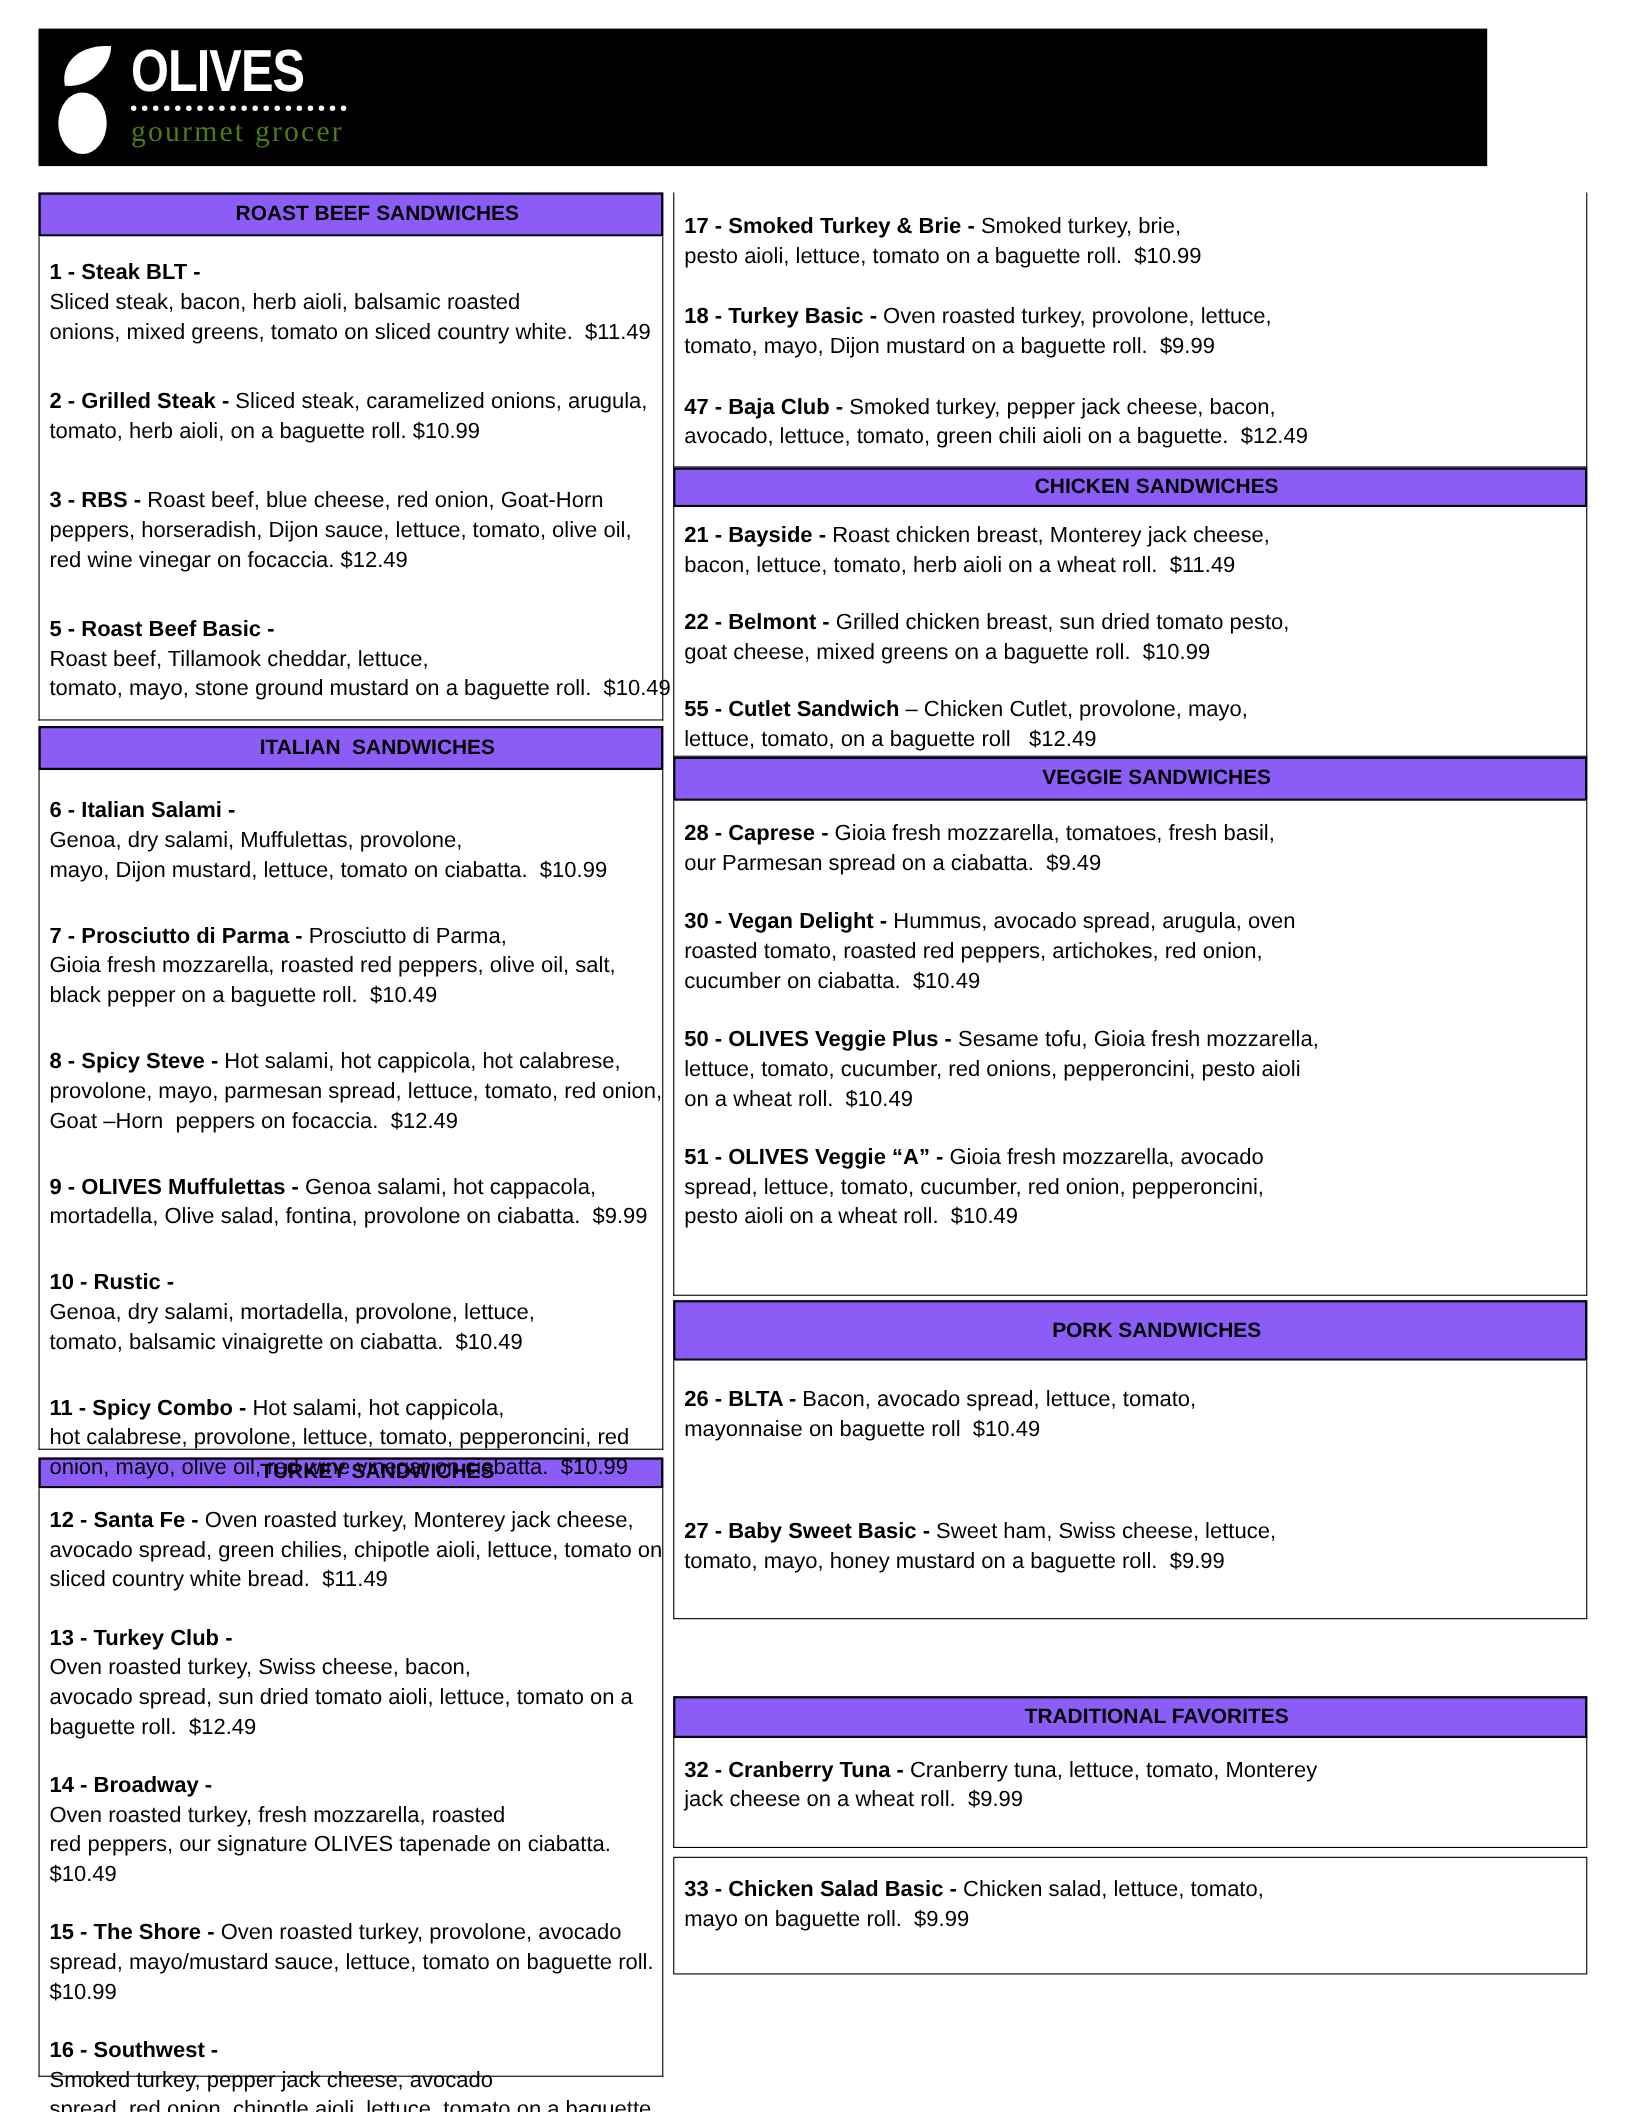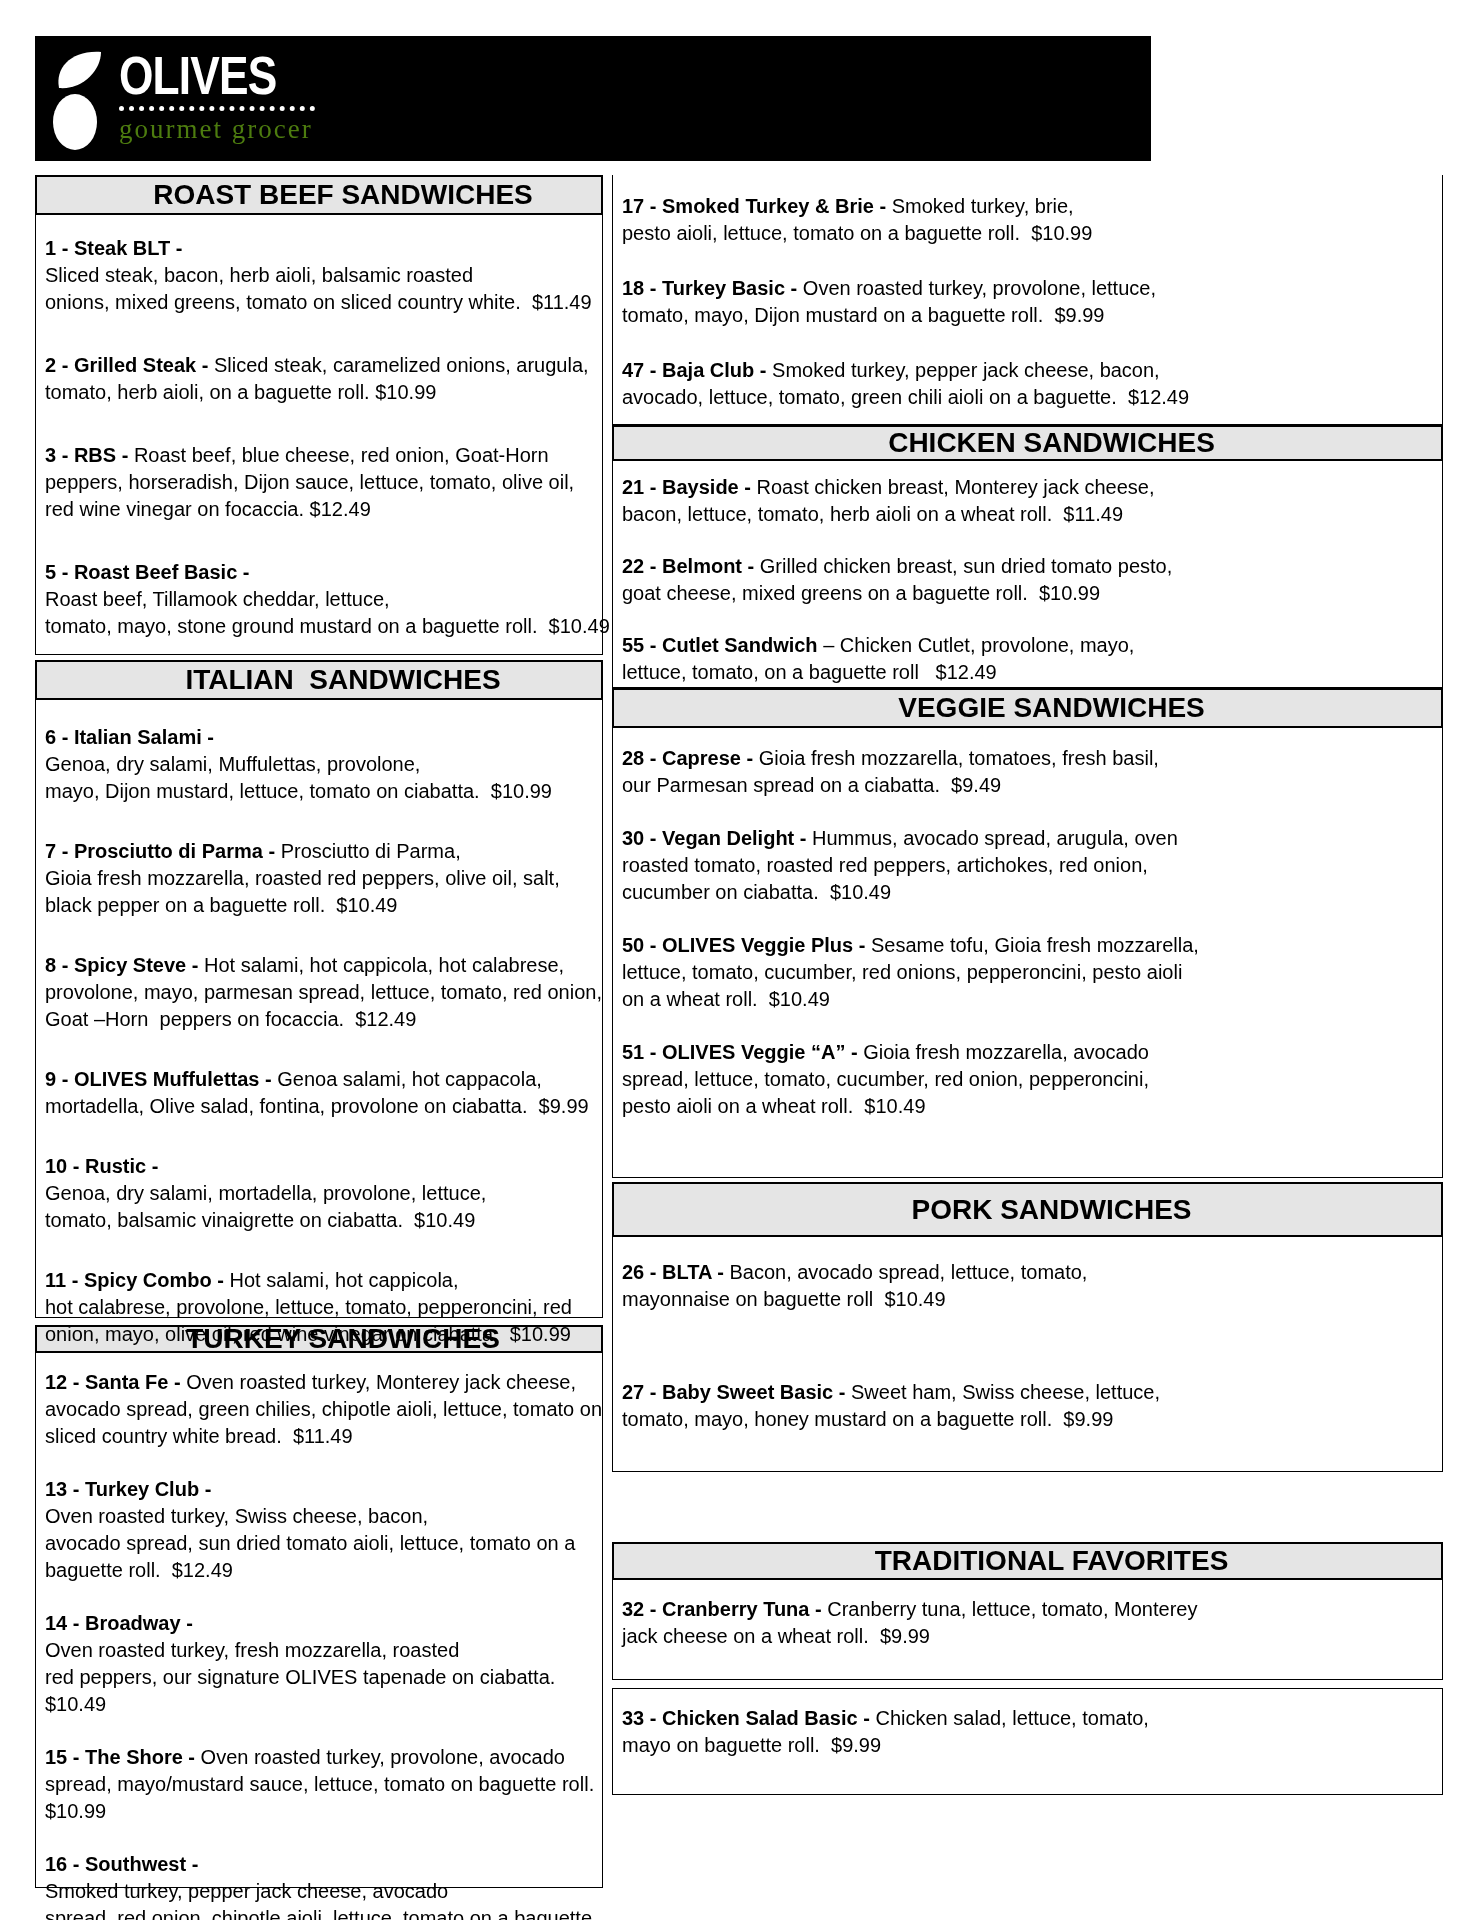--- a/index.html
+++ b/index.html
@@ -4,44 +4,44 @@
 <title>OLIVES gourmet grocer menu</title>
 <style>
   * { margin:0; padding:0; box-sizing:border-box; }
   html,body { background:#888; }
   .page {
     position:relative; width:1484px; height:1920px; margin:0 auto;
     background:#ffffff; font-family:"Liberation Sans", sans-serif; color:#000;
   }
   
   .header-bar {
-    position:absolute; left:35px; top:36px; width:1116px; height:125px;
+    position:absolute; left:35px; top:26px; width:1317px; height:125px;
     background:#000; display:flex; align-items:flex-start;
   }
   .logo-icon { margin:10px 12px 0 16px; width:56px; height:106px; }
   .brand-block { margin-top:12px; }
   .brand-name {
     color:#fff; font-weight:bold; font-size:54px; line-height:54px;
     letter-spacing:-1px; transform:scaleX(.82); transform-origin:left center;
     white-space:pre;
   }
   .dotted-divider { width:196px; border-bottom:5px dotted #fff; margin-top:4px; }
   .brand-tagline {
     color:#4d7c0f; font-family:Liberation Serif, serif; font-size:27px;
     letter-spacing:2px; margin-top:3px; white-space:pre;
   }
   
   .menu-column { position:absolute; top:175px; }
   .menu-column.left  { left:35px;  width:568px; }
   .menu-column.right { left:612px; width:831px; }
   
   .band {
-    background:#e5e5e5; border:2px solid #000;
+    background:#8b5cf6; border:2px solid #000;
     display:flex; align-items:center; justify-content:center;
-    font-weight:bold; font-size:28px; white-space:pre;padding-left:48px;
+    font-weight:bold; font-size:19px; white-space:pre;padding-left:48px;
   }
   .menu-box {
     background:#fff; border:1px solid #000; border-top:none; overflow:visible;
   }
   .item { font-size:20px; line-height:27px; }
   .item .line { white-space:pre; }
   .item-label { font-weight:bold; }
   
   .sec-roast-beef .band { height:40px; }
   .sec-roast-beef .menu-box { height:440px; padding:20px 9px 0; }

